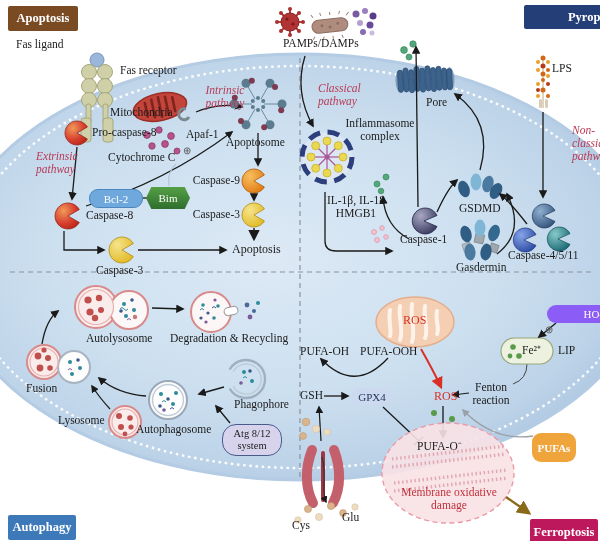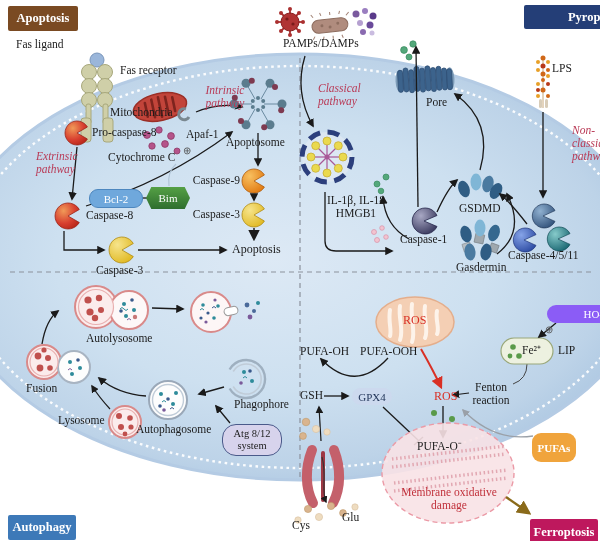--- a/index.html
+++ b/index.html
@@ -549,33 +549,36 @@
 <div class="lbl rt" style="left:180px;top:208px;width:60px;">Caspase-3</div>
 <div class="lbl" style="left:232px;top:243px;font-size:12px;">Apoptosis</div>
 <div class="lbl" style="left:86px;top:209px;">Caspase-8</div>
 <div class="pill p-bcl" style="left:89px;top:189px;width:52px;height:17px;">Bcl-2</div>
 <div class="hex" style="left:146px;top:187px;width:44px;height:22px;">Bim</div>
 <div class="lbl" style="left:96px;top:264px;">Caspase-3</div>
 
 <div class="lbl" style="left:283px;top:37px;">PAMPs/DAMPs</div>
 <div class="lbl it" style="left:318px;top:82px;">Classical
 pathway</div>
+<div class="lbl ctr" style="left:334px;top:117px;width:92px;">Inflammasome
+complex</div>
 <div class="lbl" style="left:426px;top:96px;">Pore</div>
 <div class="lbl" style="left:552px;top:62px;">LPS</div>
 <div class="lbl it" style="left:572px;top:124px;">Non-
 classical
 pathway</div>
 <div class="lbl ctr" style="left:324px;top:194px;width:64px;">IL-1β, IL-18
 HMGB1</div>
 <div class="lbl" style="left:400px;top:233px;">Caspase-1</div>
 <div class="lbl" style="left:459px;top:202px;">GSDMD</div>
 <div class="lbl" style="left:456px;top:261px;">Gasdermin</div>
 <div class="lbl" style="left:508px;top:249px;">Caspase-4/5/11</div>
 
 <div class="lbl" style="left:86px;top:332px;">Autolysosome</div>
+<div class="lbl" style="left:170px;top:332px;">Degradation &amp; Recycling</div>
 <div class="lbl" style="left:26px;top:382px;">Fusion</div>
 <div class="lbl" style="left:58px;top:414px;">Lysosome</div>
 <div class="lbl" style="left:136px;top:423px;">Autophagosome</div>
 <div class="lbl" style="left:234px;top:398px;">Phagophore</div>
 <div class="atg" style="left:222px;top:424px;width:58px;height:30px;">Atg 8/12
 system</div>
 
 <div class="lbl red" style="left:403px;top:314px;font-size:12px;">ROS</div>
 <div class="lbl" style="left:300px;top:345px;">PUFA-OH</div>
 <div class="lbl" style="left:360px;top:345px;">PUFA-OOH</div>

